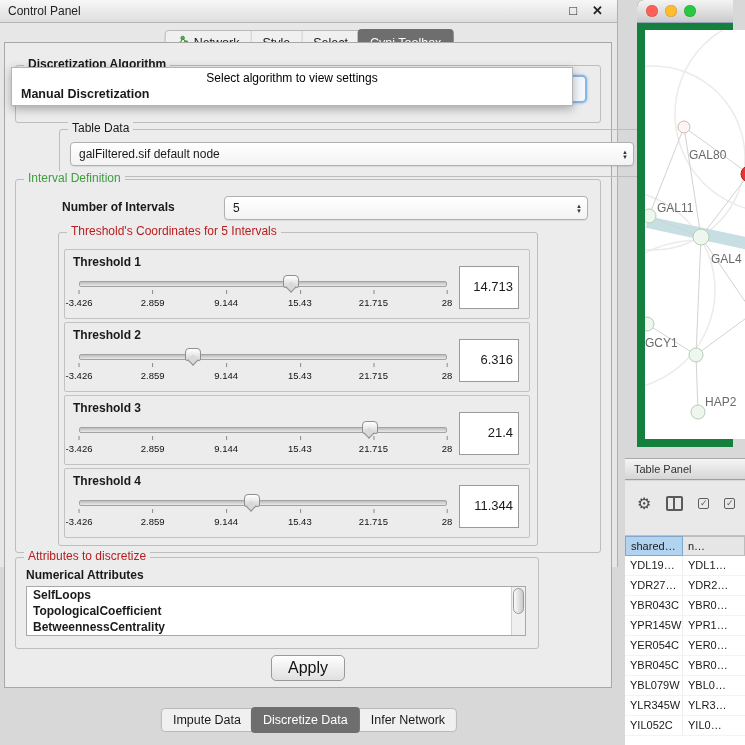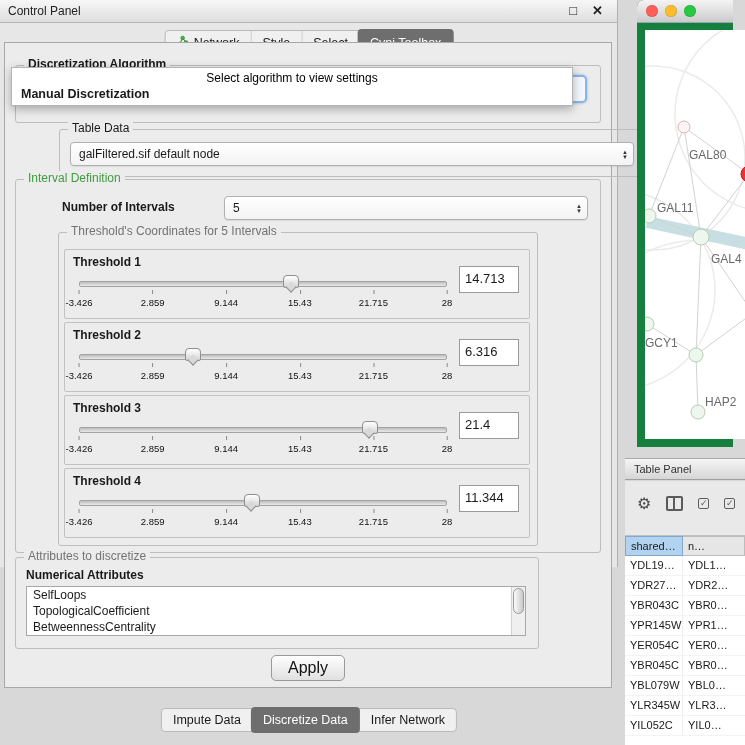--- a/index.html
+++ b/index.html
@@ -1,20 +1,20 @@
 <!DOCTYPE html>
 <html><head>
 <meta charset="utf-8">
 <style>
   html,body{margin:0;padding:0;}
   body{width:745px;height:745px;position:relative;overflow:hidden;background:#d8d8d8;
        font-family:"Liberation Sans",sans-serif;font-size:12px;color:#1a1a1a;}
   .bold{font-weight:bold;}
   .green{color:#3f9c3f;}
-  .blue{color:#737373;}
+  .blue{color:#b91c1c;}
 
   
   #control-panel{position:absolute;left:0;top:0;width:618px;height:567px;background:#e7e7e7;border-right:1px solid #b0b0b0;box-sizing:border-box;}
   .titlebar{height:22px;background:linear-gradient(#f7f7f7,#dedede);border-bottom:1px solid #b5b5b5;position:relative;}
   .titlebar .title{position:absolute;left:8px;top:4px;color:#222;}
   .winbtn{position:absolute;top:3px;font-size:13px;color:#222;cursor:default;}
   .winbtn.float{right:40px;}
   .winbtn.close{right:14px;font-weight:bold;}
 
   .tabgroup{position:absolute;left:309px;transform:translateX(-50%);display:flex;border:1px solid #b9b9b9;border-radius:4px;background:#f0f0f0;align-items:stretch;}
@@ -47,25 +47,25 @@
 
   .thr-box{position:absolute;left:5px;width:464px;height:68px;border:1px solid #c2c2c2;border-radius:2px;background:#ececec;}
   .thr-label{position:absolute;left:8px;top:5px;}
   .slider{position:absolute;left:14px;top:24px;width:368px;height:18px;}
   .track{position:absolute;left:0;right:0;top:7px;height:4px;background:linear-gradient(#bdbdbd,#e9e9e9);border:1px solid #a3a3a3;border-radius:2px;}
   .thumb{position:absolute;top:1px;width:14px;height:11px;background:linear-gradient(#ffffff,#d5d5d5);border:1px solid #8f8f8f;border-radius:4px 4px 2px 2px;z-index:2;}
   .thumb:after{content:'';position:absolute;left:2.5px;top:7px;width:7px;height:7px;background:#d9d9d9;border-right:1px solid #8f8f8f;border-bottom:1px solid #8f8f8f;transform:rotate(45deg);}
   .ticks{position:absolute;left:14px;top:47px;width:368px;height:12px;}
   .tick{position:absolute;transform:translateX(-50%);font-size:9.5px;color:#111;}
   .tick:before{content:'';position:absolute;left:50%;top:-7px;width:1px;height:4px;background:#8a8a8a;}
-  .valbox{position:absolute;right:10px;top:16px;width:48px;height:17px;padding:4px 5px;background:#fff;border:1px solid #9a9a9a;font-size:13px;}
+  .valbox{position:absolute;right:10px;top:16px;width:48px;height:17px;padding:12px 5px;background:#fff;border:1px solid #9a9a9a;font-size:13px;text-align:right;}
 
   #attr-group{left:10px;top:514px;width:522px;height:90px;}
   #attr-label{position:absolute;left:10px;top:10px;}
-  .listbox{position:absolute;left:10px;top:28px;width:500px;height:50px;background:#fff;border:1px solid #a8a8a8;overflow:hidden;box-sizing:border-box;}
+  .listbox{position:absolute;left:10px;top:28px;width:500px;height:50px;background:#fff;border:1px solid #a8a8a8;overflow:hidden;box-sizing:border-box;font-weight:bold;}
   .litem{font-size:12px;padding:1px 6px 0;height:15px;white-space:nowrap;}
   .scroll{position:absolute;right:0;top:0;bottom:0;width:13px;background:#efefef;border-left:1px solid #d0d0d0;}
   .sthumb{position:absolute;left:1px;right:1px;top:1px;height:24px;background:linear-gradient(90deg,#fbfbfb,#c9c9c9);border:1px solid #9a9a9a;border-radius:6px;}
 
   #apply-btn{position:absolute;left:50%;transform:translateX(-50%);top:612px;padding:3px 16px;font-size:16px;background:linear-gradient(#ffffff,#e0e0e0);border:1px solid #999;border-radius:5px;font-family:inherit;color:#111;}
 
   
   #network-window{position:absolute;left:625px;top:0;width:96px;height:447px;background:#15803d;border-top-left-radius:7px;margin-left:12px;}
   .mac-titlebar{height:22px;background:linear-gradient(#f4f4f4,#cbcbcb);border-top-left-radius:7px;border-bottom:1px solid #97a5bb;display:flex;align-items:center;gap:7px;padding-left:9px;}
   .light{width:12px;height:12px;border-radius:50%;box-shadow:inset 0 0 1px rgba(0,0,0,.45);}

